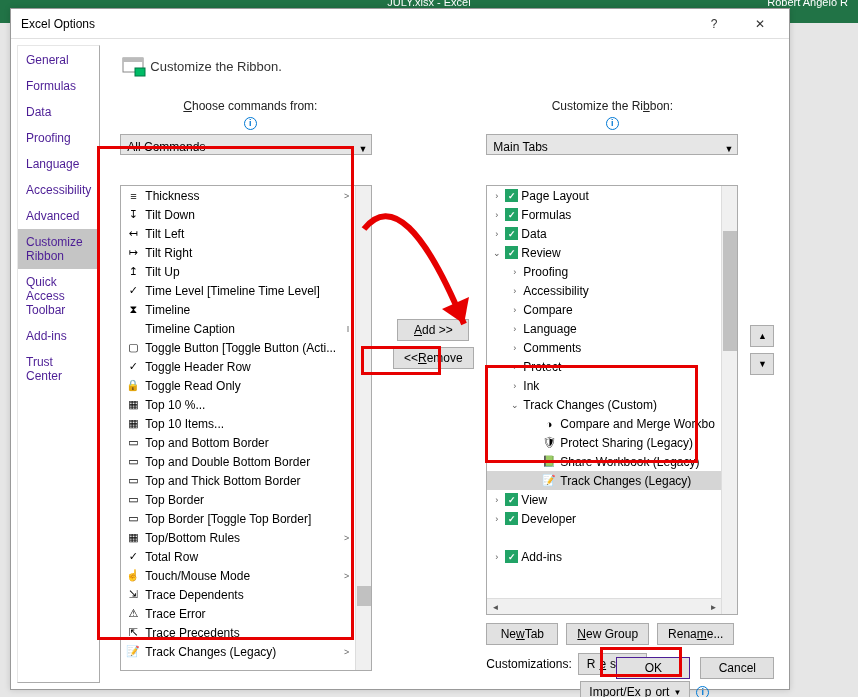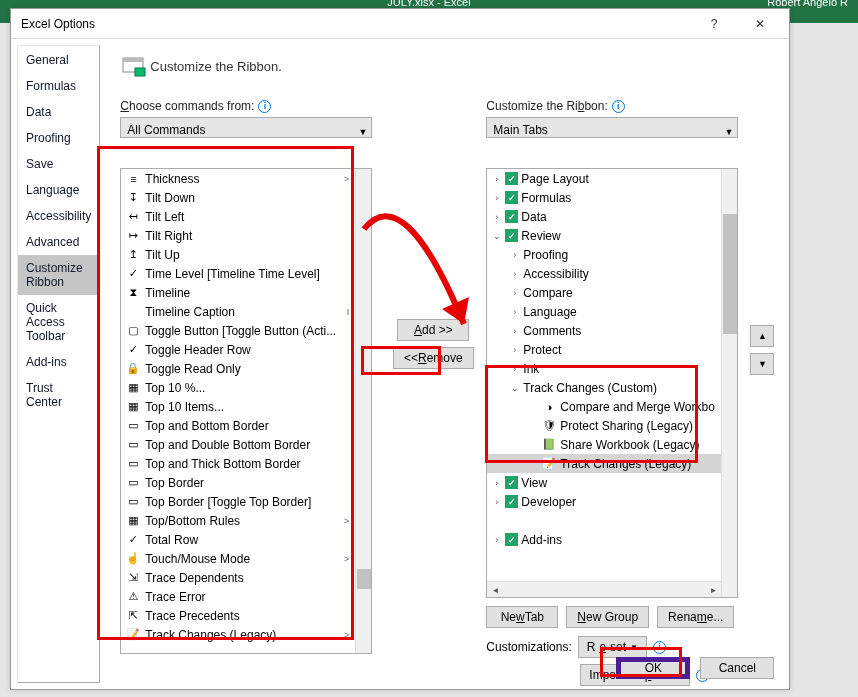--- a/index.html
+++ b/index.html
@@ -11,32 +11,32 @@
 
 .dialog { position: absolute; top: 8px; left: 10px; width: 780px; height: 682px; background: #fff; border: 1px solid #999; box-shadow: 0 0 6px rgba(0,0,0,0.15); }
 .dialog-titlebar { height: 30px; display: flex; align-items: center; padding: 0 6px 0 10px; border-bottom: 1px solid #e0e0e0; }
 .dialog-title { flex: 1; font-size: 12px; }
 .win-btns { display: flex; }
 .win-btn { width: 46px; height: 28px; display: flex; align-items: center; justify-content: center; color: #333; }
 
 .dialog-body { display: flex; height: calc(100% - 30px); }
 
 .sidebar { width: 139px; border: 1px solid; border-color: #e6e6e6 #ababab #ababab #e6e6e6; margin: 6px 0 6px 6px; padding-top: 1px; background: #fff; }
-.sidebar-item { padding: 6px 8px; color: #0f172a; cursor: default; }
+.sidebar-item { padding: 6px 8px; color: #4c1d95; cursor: default; }
 .sidebar-item.selected { background: #c5c5c5; }
 
 .main { flex: 1; padding: 12px 16px 10px 20px; position: relative; }
 
 .heading-row { display: flex; align-items: center; margin-bottom: 18px; }
 .heading-icon { width: 30px; height: 30px; display:flex; align-items:center; justify-content:center; }
 .heading-text { font-size: 13px; color: #333; }
 
 .two-col { display: flex; gap: 14px; align-items: flex-start; }
 
-.col-label { font-size: 12px; color: #222; display: flex; align-items: center; gap: 4px; margin-bottom: 4px; }
+.col-label { font-size: 12px; color: #222; display: flex; align-items: center; gap: 4px; margin-bottom: 4px; flex-direction: column; }
 .col-label u { text-decoration: underline; }
 .info-icon { width: 13px; height: 13px; border: 1px solid #0078d4; border-radius: 50%; color: #0078d4; font-size: 9px; font-weight: bold; display: inline-flex; align-items: center; justify-content: center; line-height: 1; }
 
 .dropdown { width: 252px; height: 21px; border: 1px solid #ababab; background: #e6e6e6; display: flex; align-items: flex-end; padding: 0 4px 0 6px; justify-content: space-between; }
 .dropdown .dd-arrow { font-size: 9px; }
 
 .left-col { width: 260px; }
 .right-col { width: 252px; }
 .mid-col { display: flex; flex-direction: column; align-items:center; gap:6px; margin-top: 220px; width: 78px; position: relative;}
 
@@ -54,21 +54,21 @@
 .cmd-icon { width: 16px; height: 16px; flex-shrink:0; display:flex;align-items:center;justify-content:center; font-size:11px;}
 .cmd-item .sub { margin-left: auto; margin-right: 4px; font-size: 9px; color: #666;}
 
 .tree-item { display:flex; align-items:center; height: 19px; padding-left:4px; gap:3px; white-space:nowrap;}
 .tree-item.selected { background:#d5d5d5; }
 .tree-exp { width:11px; font-size:9px; color:#555; text-align:center;}
 .tree-chk { width:13px; height:13px; background:#21a366; display:flex;align-items:center;justify-content:center; color:#fff; font-size:9px; font-weight:bold;}
 .tree-ind { width:15px; display:inline-block;}
 
 .btn { border: 1px solid #ababab; background: #e1e1e1; height: 22px; padding: 0 10px; display:flex; align-items:center; justify-content:center; min-width: 72px; cursor: default;}
-.btn.default { border: 5px solid #4c1d95; }
+.btn.default { border: 1px solid #4c1d95; }
 
 .spin-btns { display:flex; flex-direction:column; gap:6px; position:absolute; right:0; top:226px; }
 .spin { width:24px; height:22px; border:1px solid #ababab; background:#e1e1e1; display:flex;align-items:center;justify-content:center; font-size:9px;}
 
 .below-row { display:flex; gap:8px; margin-top: 8px; }
 
 .cust-row { display:flex; align-items:center; gap:6px; margin-top:8px; }
 .dd-btn { border:1px solid #ababab; background:#e1e1e1; height:22px; padding: 0 8px; display:flex; align-items:center; gap:4px;}
 .dd-btn .dd-arrow{font-size:8px;}
 
@@ -96,21 +96,20 @@
       <div class="win-btn">✕</div>
     </div>
   </div>
 
   <div class="dialog-body">
     <div class="sidebar" id="sidebar">
         <div class="sidebar-item">General</div>
         <div class="sidebar-item">Formulas</div>
         <div class="sidebar-item">Data</div>
         <div class="sidebar-item">Proofing</div>
-        <div class="sidebar-item">Save</div>
         <div class="sidebar-item">Language</div>
         <div class="sidebar-item">Accessibility</div>
         <div class="sidebar-item">Advanced</div>
         <div class="sidebar-item selected">Customize Ribbon</div>
         <div class="sidebar-item">Quick Access Toolbar</div>
         <div class="sidebar-item">Add-ins</div>
         <div class="sidebar-item">Trust Center</div>
       </div>
 
     <div class="main">

